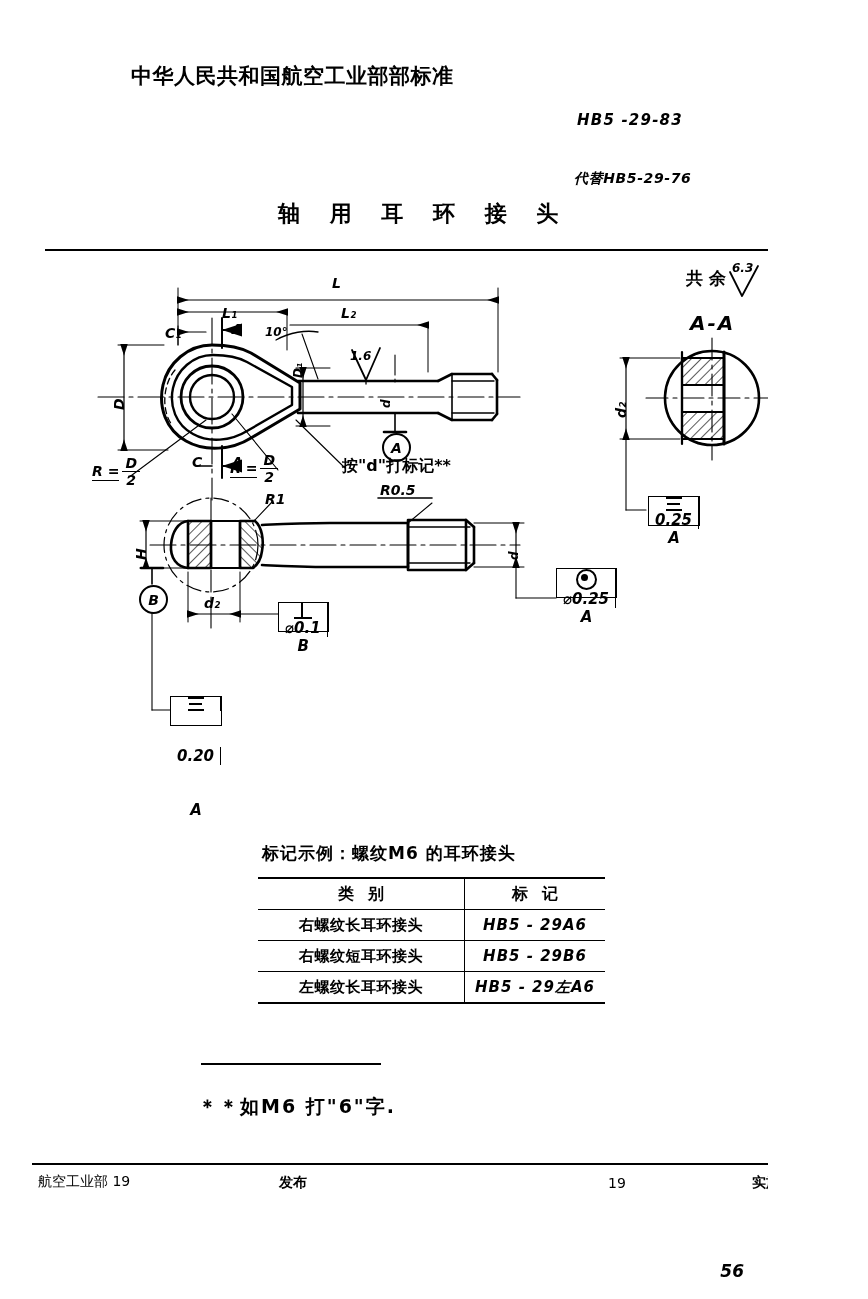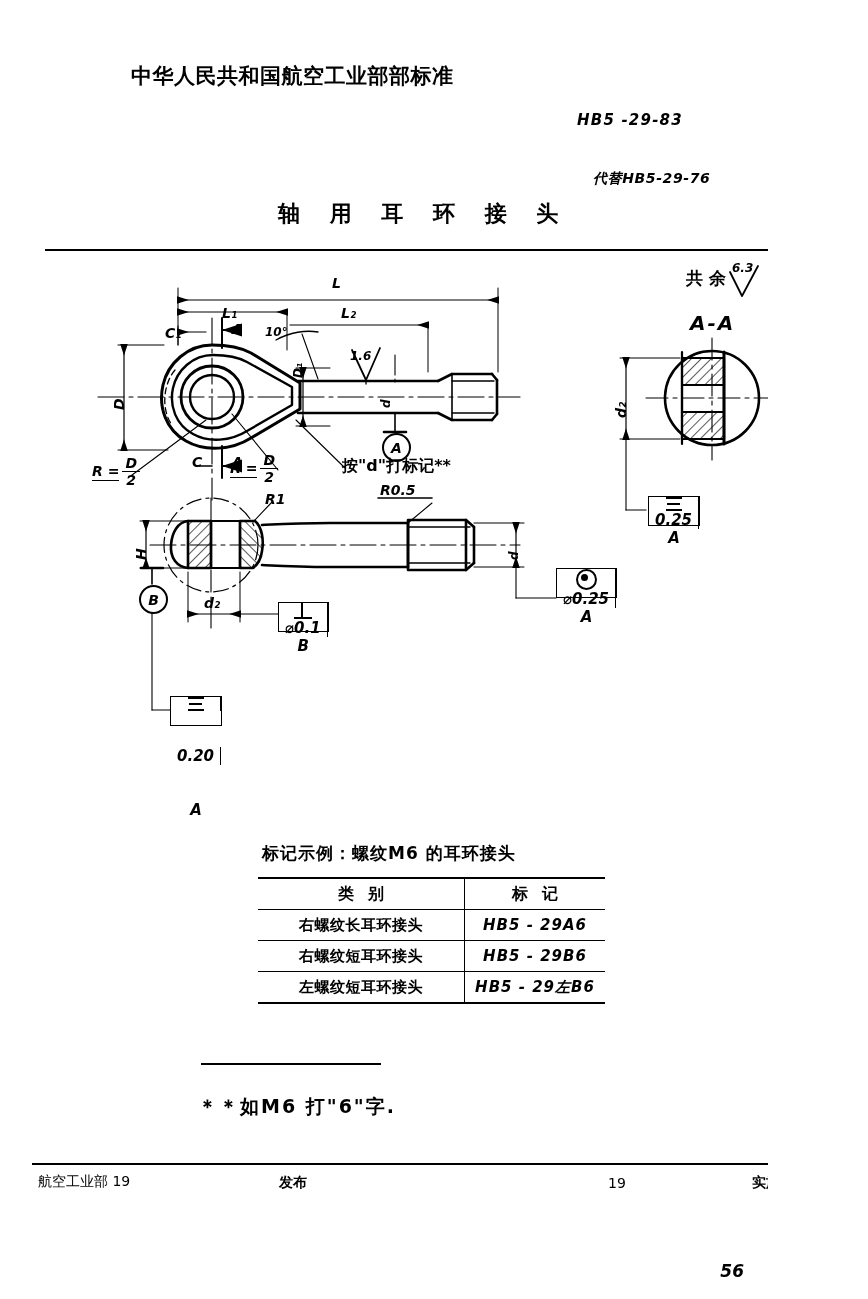--- a/index.html
+++ b/index.html
@@ -41,21 +41,20 @@
   }
   .hdr-replace {
     position: absolute;
     left: 574px; top: 170px;
     font-family: "DejaVu Sans", sans-serif;
     font-style: italic;
     font-weight: bold;
     font-size: 14px;
     letter-spacing: 0.6px;
     white-space: nowrap;
-    margin-left: 19px;
   }
   .doc-title {
     position: absolute;
     left: 278px; top: 199px;
     font-family: "DejaVu Sans", sans-serif;
     font-weight: bold;
     font-size: 22px;
     letter-spacing: 11px;
     white-space: nowrap;
   }
@@ -540,22 +539,22 @@
     <tbody>
       <tr>
         <td>右螺纹长耳环接头</td>
         <td>HB5 - 29A6</td>
       </tr>
       <tr>
         <td>右螺纹短耳环接头</td>
         <td>HB5 - 29B6</td>
       </tr>
       <tr>
-        <td>左螺纹短耳环接头</td>
-        <td>HB5 - 29左B6</td>
+        <td>左螺纹长耳环接头</td>
+        <td>HB5 - 29左A6</td>
       </tr>
     </tbody>
   </table>
 
   <div class="note-rule"></div>
   <div class="footnote">＊＊如M6 打"6"字.</div>
 
   <div class="rule-bottom"></div>
   <div class="ftr" style="left:38px; top:1173px;">航空工业部 19</div>
   <div class="ftr b" style="left:279px; top:1174px;">发布</div>

